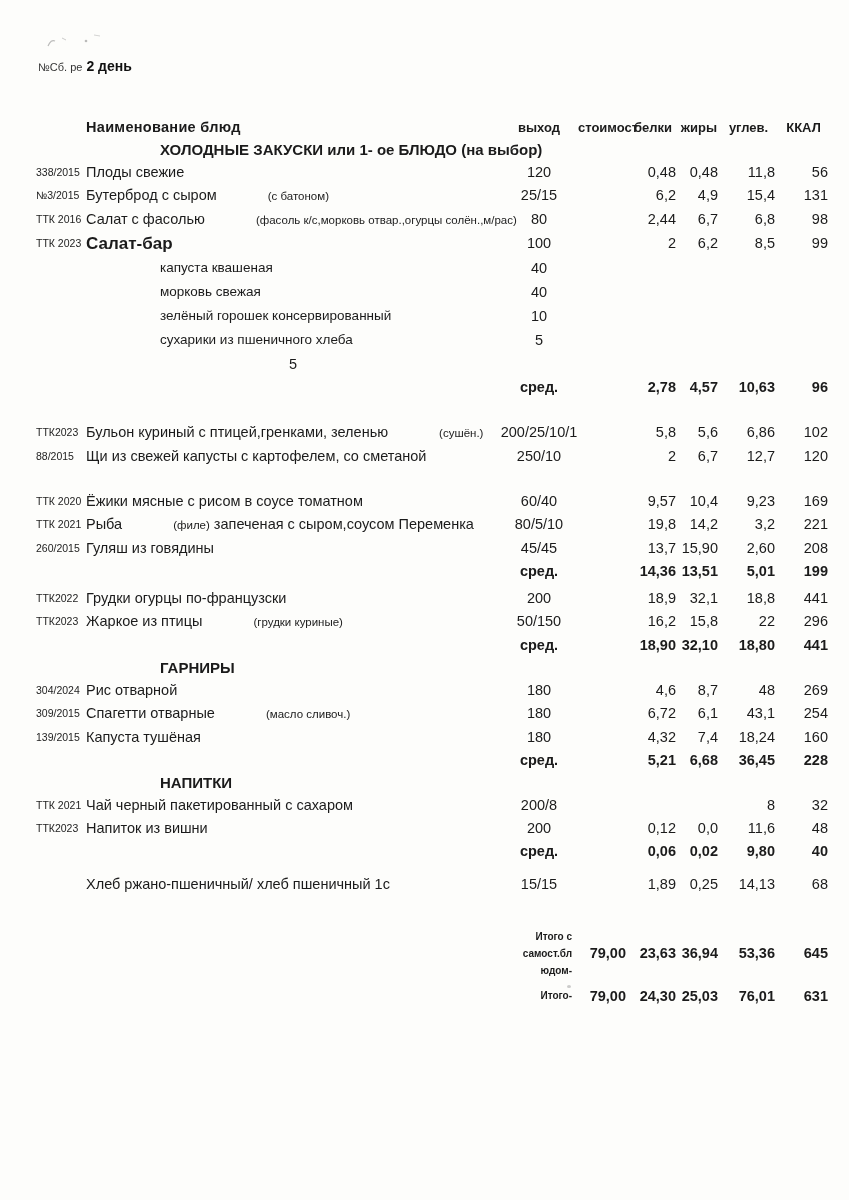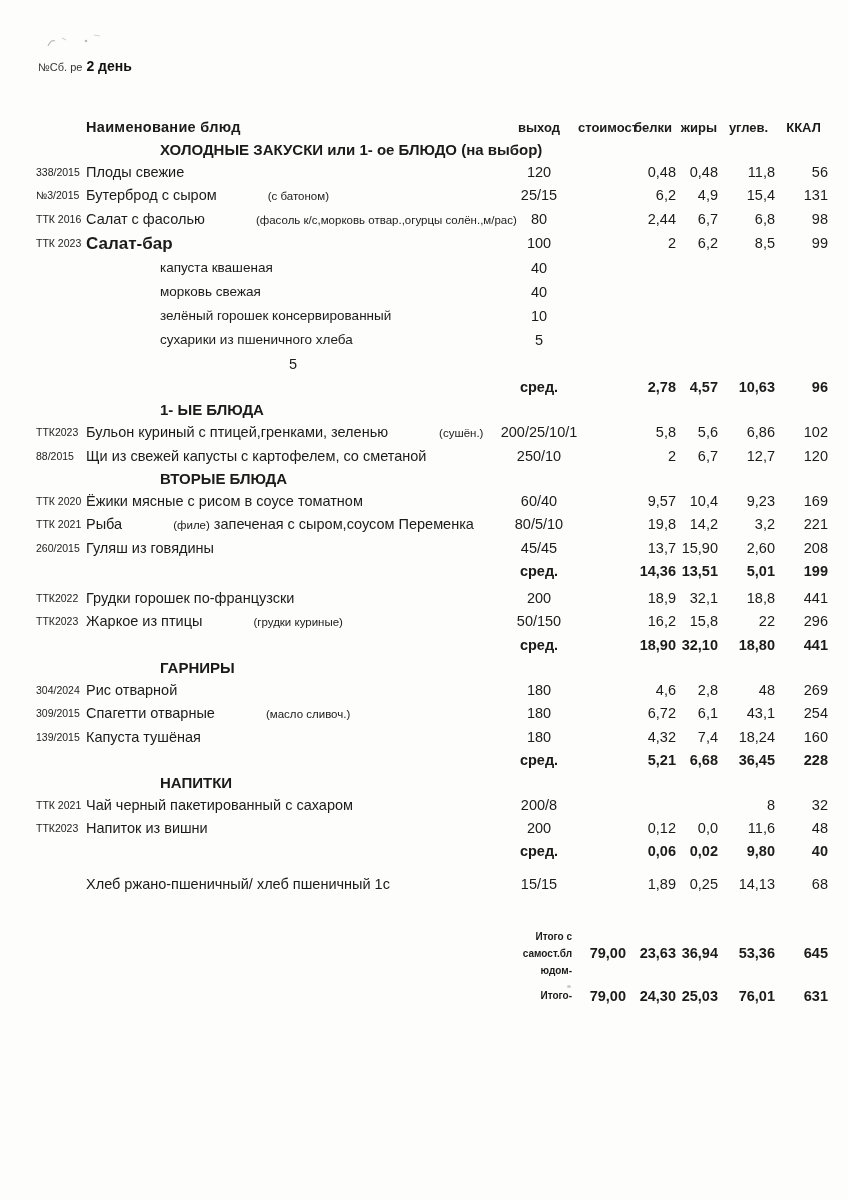--- a/index.html
+++ b/index.html
@@ -171,21 +171,20 @@
           <div class="c-name"></div>
           <div class="c-yield avg-label">сред.</div>
           <div class="c-num"></div>
           <div class="c-num bold">2,78</div>
           <div class="c-num bold">4,57</div>
           <div class="c-num bold">10,63</div>
           <div class="c-num bold">96</div>
         </div>
         <div class="row r-section">
           <div class="c-code"></div>
-          <div class="c-name">1- ЫЕ БЛЮДА</div>
           <div class="c-yield"></div>
           <div class="c-num"></div>
           <div class="c-num"></div>
           <div class="c-num"></div>
           <div class="c-num"></div>
           <div class="c-num"></div>
         </div>
         <div class="row r-item">
           <div class="c-code">ТТК2023</div>
           <div class="c-name"><span>Бульон куриный с птицей,гренками, зеленью </span><span class="small">(сушён.)</span></div>
@@ -201,21 +200,20 @@
           <div class="c-name"><span>Щи из свежей капусты с картофелем, со сметаной</span></div>
           <div class="c-yield">250/10</div>
           <div class="c-num"></div>
           <div class="c-num">2</div>
           <div class="c-num">6,7</div>
           <div class="c-num">12,7</div>
           <div class="c-num">120</div>
         </div>
         <div class="row r-section">
           <div class="c-code"></div>
-          <div class="c-name">ВТОРЫЕ  БЛЮДА</div>
           <div class="c-yield"></div>
           <div class="c-num"></div>
           <div class="c-num"></div>
           <div class="c-num"></div>
           <div class="c-num"></div>
           <div class="c-num"></div>
         </div>
         <div class="row r-item">
           <div class="c-code">ТТК 2020</div>
           <div class="c-name"><span>Ёжики мясные с рисом в соусе томатном</span></div>
@@ -252,21 +250,21 @@
           <div class="c-yield avg-label">сред.</div>
           <div class="c-num"></div>
           <div class="c-num bold">14,36</div>
           <div class="c-num bold">13,51</div>
           <div class="c-num bold">5,01</div>
           <div class="c-num bold">199</div>
         </div>
         <div class="spacer" style="height: 4px;"></div>
         <div class="row r-item">
           <div class="c-code">ТТК2022</div>
-          <div class="c-name"><span>Грудки горошек по-французски</span></div>
+          <div class="c-name"><span>Грудки огурцы по-французски</span></div>
           <div class="c-yield">200</div>
           <div class="c-num"></div>
           <div class="c-num">18,9</div>
           <div class="c-num">32,1</div>
           <div class="c-num">18,8</div>
           <div class="c-num">441</div>
         </div>
         <div class="row r-item">
           <div class="c-code">ТТК2023</div>
           <div class="c-name"><span>Жаркое из птицы </span><span class="small">(грудки куриные)</span></div>
@@ -296,21 +294,21 @@
           <div class="c-num"></div>
           <div class="c-num"></div>
           <div class="c-num"></div>
         </div>
         <div class="row r-item">
           <div class="c-code">304/2024</div>
           <div class="c-name"><span>Рис отварной</span></div>
           <div class="c-yield">180</div>
           <div class="c-num"></div>
           <div class="c-num">4,6</div>
-          <div class="c-num">2,8</div>
+          <div class="c-num">8,7</div>
           <div class="c-num">48</div>
           <div class="c-num">269</div>
         </div>
         <div class="row r-item">
           <div class="c-code">309/2015</div>
           <div class="c-name"><span>Спагетти отварные </span><span class="small">(масло сливоч.)</span></div>
           <div class="c-yield">180</div>
           <div class="c-num"></div>
           <div class="c-num">6,72</div>
           <div class="c-num">6,1</div>

